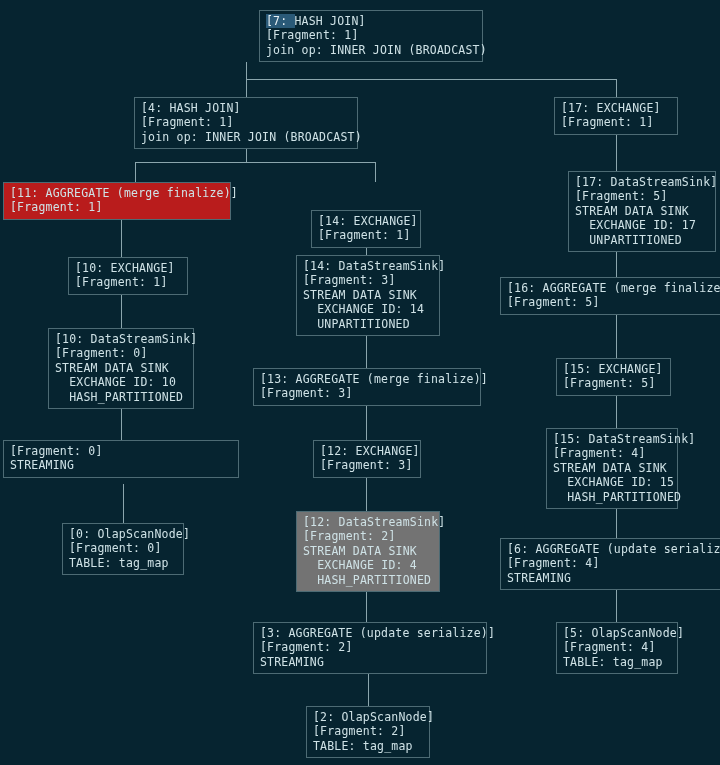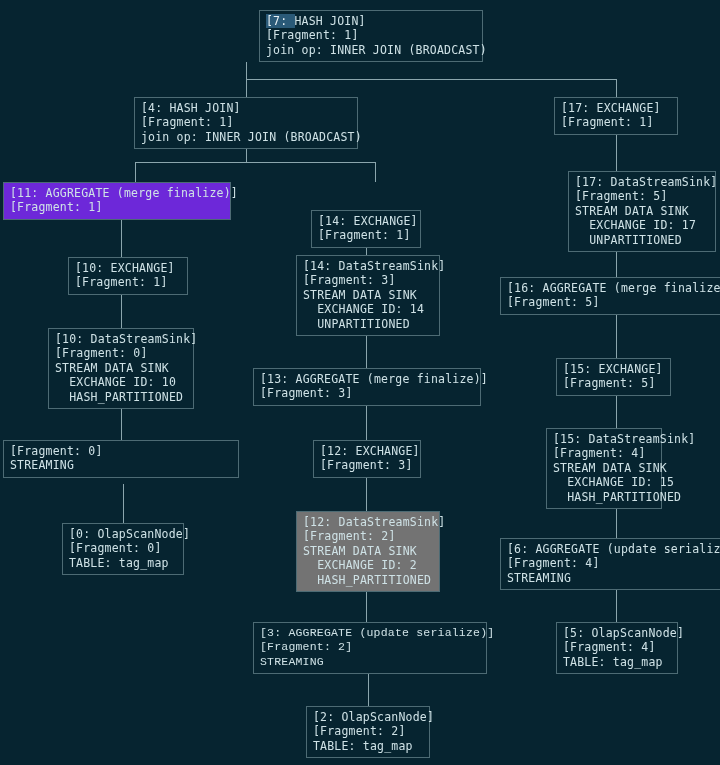--- a/index.html
+++ b/index.html
@@ -77,31 +77,31 @@
       <path d="M 616 128 L 616 171" stroke="#8ba6ad" stroke-width="1" fill="none" shape-rendering="crispEdges"></path>
       <path d="M 616 242 L 616 277" stroke="#8ba6ad" stroke-width="1" fill="none" shape-rendering="crispEdges"></path>
       <path d="M 616 308 L 616 358" stroke="#8ba6ad" stroke-width="1" fill="none" shape-rendering="crispEdges"></path>
       <path d="M 616 389 L 616 428" stroke="#8ba6ad" stroke-width="1" fill="none" shape-rendering="crispEdges"></path>
       <path d="M 616 499 L 616 538" stroke="#8ba6ad" stroke-width="1" fill="none" shape-rendering="crispEdges"></path>
       <path d="M 616 582 L 616 622" stroke="#8ba6ad" stroke-width="1" fill="none" shape-rendering="crispEdges"></path>
     </svg>
 <div class="node" style="left: 259px; top: 10px; width: 224px; border-color: rgb(77, 107, 116); color: rgb(207, 226, 230); background: rgb(6, 36, 48);"><span class="line"><span class="sel">[7: </span><span>HASH JOIN]</span></span><span class="line">[Fragment: 1]</span><span class="line">join op: INNER JOIN (BROADCAST)</span></div>
     <div class="node" style="left: 134px; top: 97px; width: 224px; border-color: rgb(77, 107, 116); color: rgb(207, 226, 230); background: rgb(6, 36, 48);"><span class="line">[4: HASH JOIN]</span><span class="line">[Fragment: 1]</span><span class="line">join op: INNER JOIN (BROADCAST)</span></div>
     <div class="node" style="left: 554px; top: 97px; width: 124px; border-color: rgb(77, 107, 116); color: rgb(207, 226, 230); background: rgb(6, 36, 48);"><span class="line">[17: EXCHANGE]</span><span class="line">[Fragment: 1]</span></div>
-    <div class="node" style="left: 3px; top: 182px; width: 228px; border-color: rgb(77, 107, 116); color: rgb(207, 226, 230); background: #6d28d9;"><span class="line">[11: AGGREGATE (merge finalize)]</span><span class="line">[Fragment: 1]</span></div>
+    <div class="node" style="left: 3px; top: 182px; width: 228px; border-color: rgb(77, 107, 116); color: rgb(207, 226, 230); background: #b91c1c;"><span class="line">[11: AGGREGATE (merge finalize)]</span><span class="line">[Fragment: 1]</span></div>
     <div class="node" style="left: 311px; top: 182px; width: 110px; border-color: rgb(77, 107, 116); color: rgb(207, 226, 230); background: rgb(6, 36, 48); margin-top: 28px;"><span class="line">[14: EXCHANGE]</span><span class="line">[Fragment: 1]</span></div>
     <div class="node" style="left: 541px; top: 171px; width: 148px; border-color: rgb(77, 107, 116); color: rgb(207, 226, 230); background: rgb(6, 36, 48); margin-left: 27px;"><span class="line">[17: DataStreamSink]</span><span class="line">[Fragment: 5]</span><span class="line">STREAM DATA SINK</span><span class="line">  EXCHANGE ID: 17</span><span class="line">  UNPARTITIONED</span></div>
     <div class="node" style="left: 68px; top: 257px; width: 120px; border-color: rgb(77, 107, 116); color: rgb(207, 226, 230); background: rgb(6, 36, 48);"><span class="line">[10: EXCHANGE]</span><span class="line">[Fragment: 1]</span></div>
     <div class="node" style="left: 296px; top: 255px; width: 144px; border-color: rgb(77, 107, 116); color: rgb(207, 226, 230); background: rgb(6, 36, 48);"><span class="line">[14: DataStreamSink]</span><span class="line">[Fragment: 3]</span><span class="line">STREAM DATA SINK</span><span class="line">  EXCHANGE ID: 14</span><span class="line">  UNPARTITIONED</span></div>
     <div class="node" style="left: 500px; top: 277px; width: 228px; border-color: rgb(77, 107, 116); color: rgb(207, 226, 230); background: rgb(6, 36, 48);"><span class="line">[16: AGGREGATE (merge finalize)]</span><span class="line">[Fragment: 5]</span></div>
     <div class="node" style="left: 48px; top: 328px; width: 146px; border-color: rgb(77, 107, 116); color: rgb(207, 226, 230); background: rgb(6, 36, 48);"><span class="line">[10: DataStreamSink]</span><span class="line">[Fragment: 0]</span><span class="line">STREAM DATA SINK</span><span class="line">  EXCHANGE ID: 10</span><span class="line">  HASH_PARTITIONED</span></div>
     <div class="node" style="left: 556px; top: 358px; width: 115px; border-color: rgb(77, 107, 116); color: rgb(207, 226, 230); background: rgb(6, 36, 48);"><span class="line">[15: EXCHANGE]</span><span class="line">[Fragment: 5]</span></div>
     <div class="node" style="left: 253px; top: 368px; width: 228px; border-color: rgb(77, 107, 116); color: rgb(207, 226, 230); background: rgb(6, 36, 48);"><span class="line">[13: AGGREGATE (merge finalize)]</span><span class="line">[Fragment: 3]</span></div>
     <div class="node" style="left: 3px; top: 440px; width: 236px; border-color: rgb(77, 107, 116); color: rgb(207, 226, 230); background: rgb(6, 36, 48);"><span class="line">[Fragment: 0]</span><span class="line">STREAMING</span></div>
     <div class="node" style="left: 313px; top: 440px; width: 108px; border-color: rgb(77, 107, 116); color: rgb(207, 226, 230); background: rgb(6, 36, 48);"><span class="line">[12: EXCHANGE]</span><span class="line">[Fragment: 3]</span></div>
-    <div class="node" style="left: 546px; top: 428px; width: 116px; border-color: rgb(77, 107, 116); color: rgb(207, 226, 230); background: rgb(6, 36, 48);"><span class="line">[15: DataStreamSink]</span><span class="line">[Fragment: 4]</span><span class="line">STREAM DATA SINK</span><span class="line">  EXCHANGE ID: 15</span><span class="line">  HASH_PARTITIONED</span></div>
+    <div class="node" style="left: 546px; top: 428px; width: 132px; border-color: rgb(77, 107, 116); color: rgb(207, 226, 230); background: rgb(6, 36, 48);"><span class="line">[15: DataStreamSink]</span><span class="line">[Fragment: 4]</span><span class="line">STREAM DATA SINK</span><span class="line">  EXCHANGE ID: 15</span><span class="line">  HASH_PARTITIONED</span></div>
     <div class="node" style="left: 62px; top: 523px; width: 122px; border-color: rgb(77, 107, 116); color: rgb(207, 226, 230); background: rgb(6, 36, 48);"><span class="line">[0: OlapScanNode]</span><span class="line">[Fragment: 0]</span><span class="line">TABLE: tag_map</span></div>
-    <div class="node" style="left: 296px; top: 511px; width: 144px; border-color: rgb(77, 107, 116); color: rgb(207, 226, 230); background: #737373;"><span class="line">[12: DataStreamSink]</span><span class="line">[Fragment: 2]</span><span class="line">STREAM DATA SINK</span><span class="line">  EXCHANGE ID: 2</span><span class="line">  HASH_PARTITIONED</span></div>
+    <div class="node" style="left: 296px; top: 511px; width: 144px; border-color: rgb(77, 107, 116); color: rgb(207, 226, 230); background: #737373;"><span class="line">[12: DataStreamSink]</span><span class="line">[Fragment: 2]</span><span class="line">STREAM DATA SINK</span><span class="line">  EXCHANGE ID: 4</span><span class="line">  HASH_PARTITIONED</span></div>
     <div class="node" style="left: 500px; top: 538px; width: 230px; border-color: rgb(77, 107, 116); color: rgb(207, 226, 230); background: rgb(6, 36, 48);"><span class="line">[6: AGGREGATE (update serialize)]</span><span class="line">[Fragment: 4]</span><span class="line">STREAMING</span></div>
-    <div class="node" style="left: 253px; top: 622px; width: 234px; border-color: rgb(77, 107, 116); color: rgb(207, 226, 230); background: rgb(6, 36, 48); font-family: Liberation Mono, monospace;"><span class="line">[3: AGGREGATE (update serialize)]</span><span class="line">[Fragment: 2]</span><span class="line">STREAMING</span></div>
+    <div class="node" style="left: 253px; top: 622px; width: 234px; border-color: rgb(77, 107, 116); color: rgb(207, 226, 230); background: rgb(6, 36, 48);"><span class="line">[3: AGGREGATE (update serialize)]</span><span class="line">[Fragment: 2]</span><span class="line">STREAMING</span></div>
     <div class="node" style="left: 556px; top: 622px; width: 122px; border-color: rgb(77, 107, 116); color: rgb(207, 226, 230); background: rgb(6, 36, 48);"><span class="line">[5: OlapScanNode]</span><span class="line">[Fragment: 4]</span><span class="line">TABLE: tag_map</span></div>
     <div class="node" style="left: 306px; top: 706px; width: 124px; border-color: rgb(77, 107, 116); color: rgb(207, 226, 230); background: rgb(6, 36, 48);"><span class="line">[2: OlapScanNode]</span><span class="line">[Fragment: 2]</span><span class="line">TABLE: tag_map</span></div>
   </div>
 
 </body></html>

